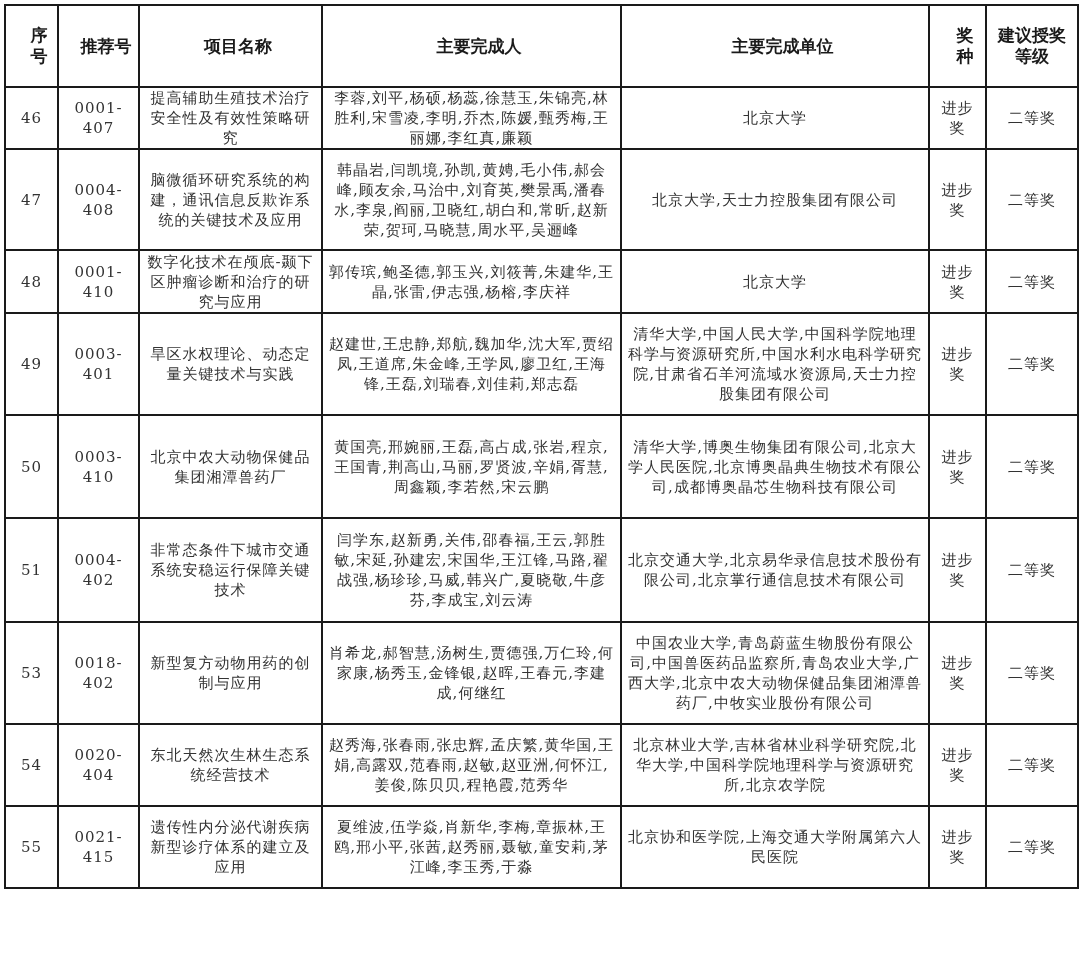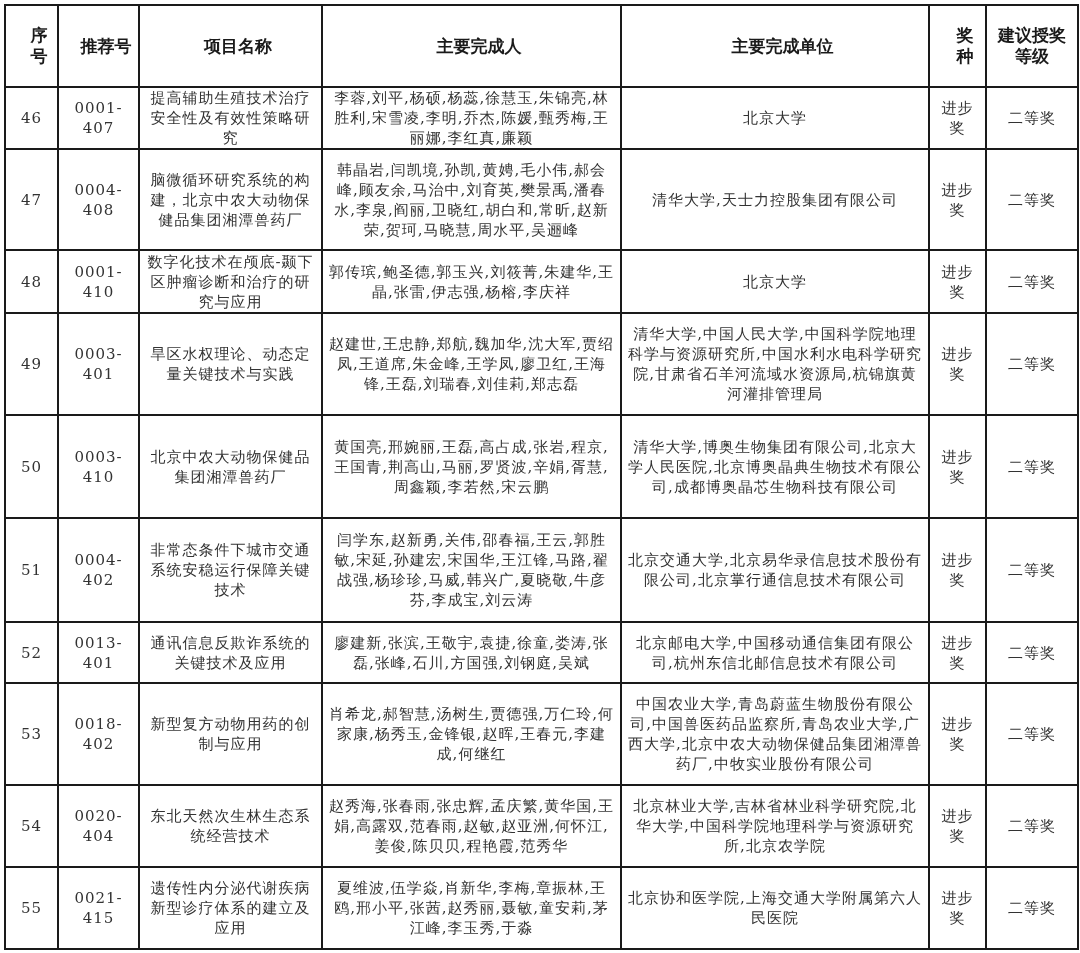--- a/index.html
+++ b/index.html
@@ -57,68 +57,59 @@
     <td class="num">0001-407</td>
     <td class="name">提高辅助生殖技术治疗安全性及有效性策略研究</td>
     <td class="ppl">李蓉,刘平,杨硕,杨蕊,徐慧玉,朱锦亮,林胜利,宋雪凌,李明,乔杰,陈媛,甄秀梅,王丽娜,李红真,廉颖</td>
     <td class="unit">北京大学</td>
     <td>进步奖</td>
     <td>二等奖</td>
   </tr>
       <tr style="height: 101px;">
     <td class="num">47</td>
     <td class="num">0004-408</td>
-    <td class="name">脑微循环研究系统的构建，北京中农大动物保健品集团湘潭兽药厂</td>
+    <td class="name">脑微循环研究系统的构建，通讯信息反欺诈系统的关键技术及应用</td>
     <td class="ppl">韩晶岩,闫凯境,孙凯,黄娉,毛小伟,郝会峰,顾友余,马治中,刘育英,樊景禹,潘春水,李泉,阎丽,卫晓红,胡白和,常昕,赵新荣,贺珂,马晓慧,周水平,吴逦峰</td>
-    <td class="unit">清华大学,天士力控股集团有限公司</td>
+    <td class="unit">北京大学,天士力控股集团有限公司</td>
     <td>进步奖</td>
     <td>二等奖</td>
   </tr>
       <tr style="height: 63px;">
     <td class="num">48</td>
     <td class="num">0001-410</td>
     <td class="name">数字化技术在颅底-颞下区肿瘤诊断和治疗的研究与应用</td>
     <td class="ppl">郭传瑸,鲍圣德,郭玉兴,刘筱菁,朱建华,王晶,张雷,伊志强,杨榕,李庆祥</td>
     <td class="unit">北京大学</td>
     <td>进步奖</td>
     <td>二等奖</td>
   </tr>
       <tr style="height: 102px;">
     <td class="num">49</td>
     <td class="num">0003-401</td>
     <td class="name">旱区水权理论、动态定量关键技术与实践</td>
     <td class="ppl">赵建世,王忠静,郑航,魏加华,沈大军,贾绍凤,王道席,朱金峰,王学凤,廖卫红,王海锋,王磊,刘瑞春,刘佳莉,郑志磊</td>
-    <td class="unit">清华大学,中国人民大学,中国科学院地理科学与资源研究所,中国水利水电科学研究院,甘肃省石羊河流域水资源局,杭锦旗黄河灌排管理局</td>
+    <td class="unit">清华大学,中国人民大学,中国科学院地理科学与资源研究所,中国水利水电科学研究院,甘肃省石羊河流域水资源局,天士力控股集团有限公司</td>
     <td>进步奖</td>
     <td>二等奖</td>
   </tr>
       <tr style="height: 103px;">
     <td class="num">50</td>
     <td class="num">0003-410</td>
     <td class="name">北京中农大动物保健品集团湘潭兽药厂</td>
     <td class="ppl">黄国亮,邢婉丽,王磊,高占成,张岩,程京,王国青,荆高山,马丽,罗贤波,辛娟,胥慧,周鑫颖,李若然,宋云鹏</td>
     <td class="unit">清华大学,博奥生物集团有限公司,北京大学人民医院,北京博奥晶典生物技术有限公司,成都博奥晶芯生物科技有限公司</td>
     <td>进步奖</td>
     <td>二等奖</td>
   </tr>
       <tr style="height: 104px;">
     <td class="num">51</td>
     <td class="num">0004-402</td>
     <td class="name">非常态条件下城市交通系统安稳运行保障关键技术</td>
     <td class="ppl">闫学东,赵新勇,关伟,邵春福,王云,郭胜敏,宋延,孙建宏,宋国华,王江锋,马路,翟战强,杨珍珍,马威,韩兴广,夏晓敬,牛彦芬,李成宝,刘云涛</td>
     <td class="unit">北京交通大学,北京易华录信息技术股份有限公司,北京掌行通信息技术有限公司</td>
-    <td>进步奖</td>
-    <td>二等奖</td>
-  </tr>
-      <tr style="height: 61px;">
-    <td class="num">52</td>
-    <td class="num">0013-401</td>
-    <td class="name">通讯信息反欺诈系统的关键技术及应用</td>
-    <td class="ppl">廖建新,张滨,王敬宇,袁捷,徐童,娄涛,张磊,张峰,石川,方国强,刘钢庭,吴斌</td>
-    <td class="unit">北京邮电大学,中国移动通信集团有限公司,杭州东信北邮信息技术有限公司</td>
     <td>进步奖</td>
     <td>二等奖</td>
   </tr>
       <tr style="height: 102px;">
     <td class="num">53</td>
     <td class="num">0018-402</td>
     <td class="name">新型复方动物用药的创制与应用</td>
     <td class="ppl">肖希龙,郝智慧,汤树生,贾德强,万仁玲,何家康,杨秀玉,金锋银,赵晖,王春元,李建成,何继红</td>
     <td class="unit">中国农业大学,青岛蔚蓝生物股份有限公司,中国兽医药品监察所,青岛农业大学,广西大学,北京中农大动物保健品集团湘潭兽药厂,中牧实业股份有限公司</td>
     <td>进步奖</td>

